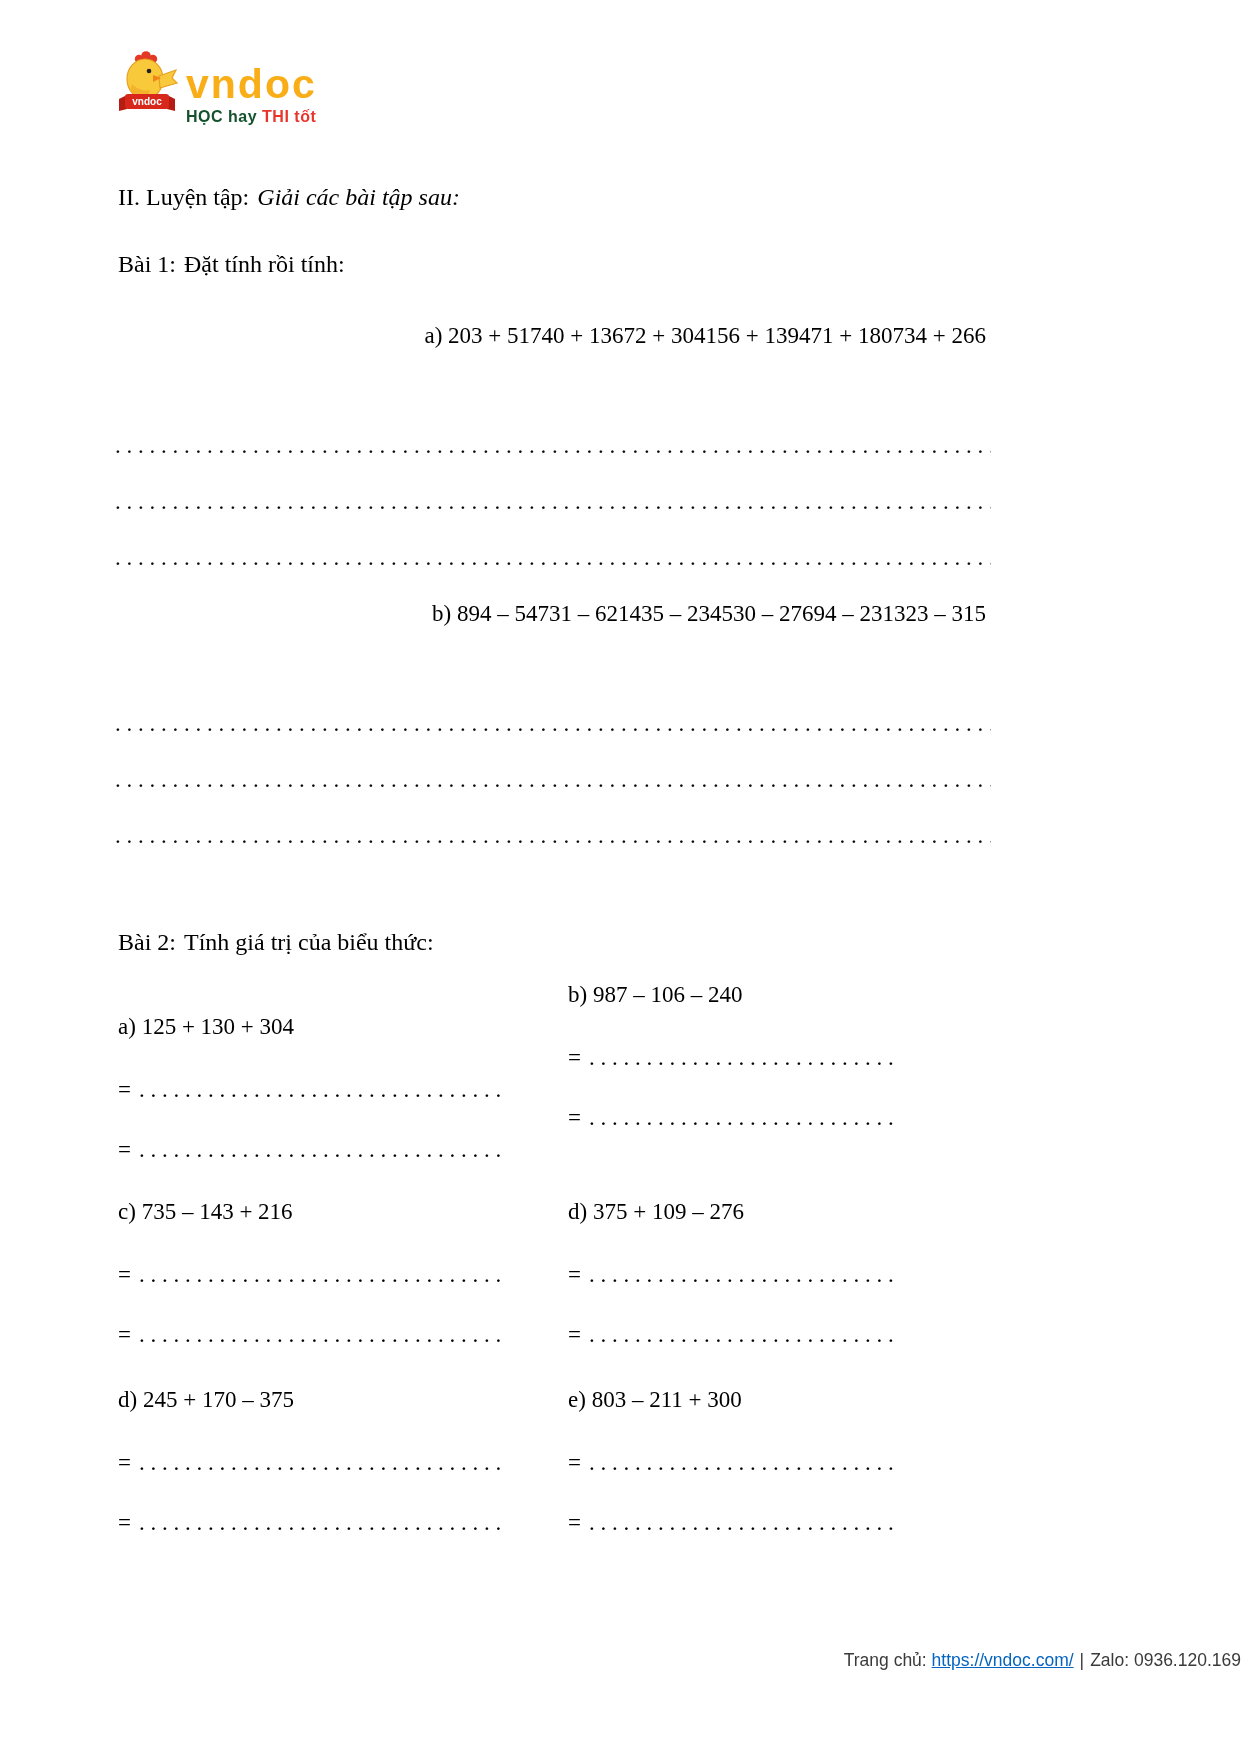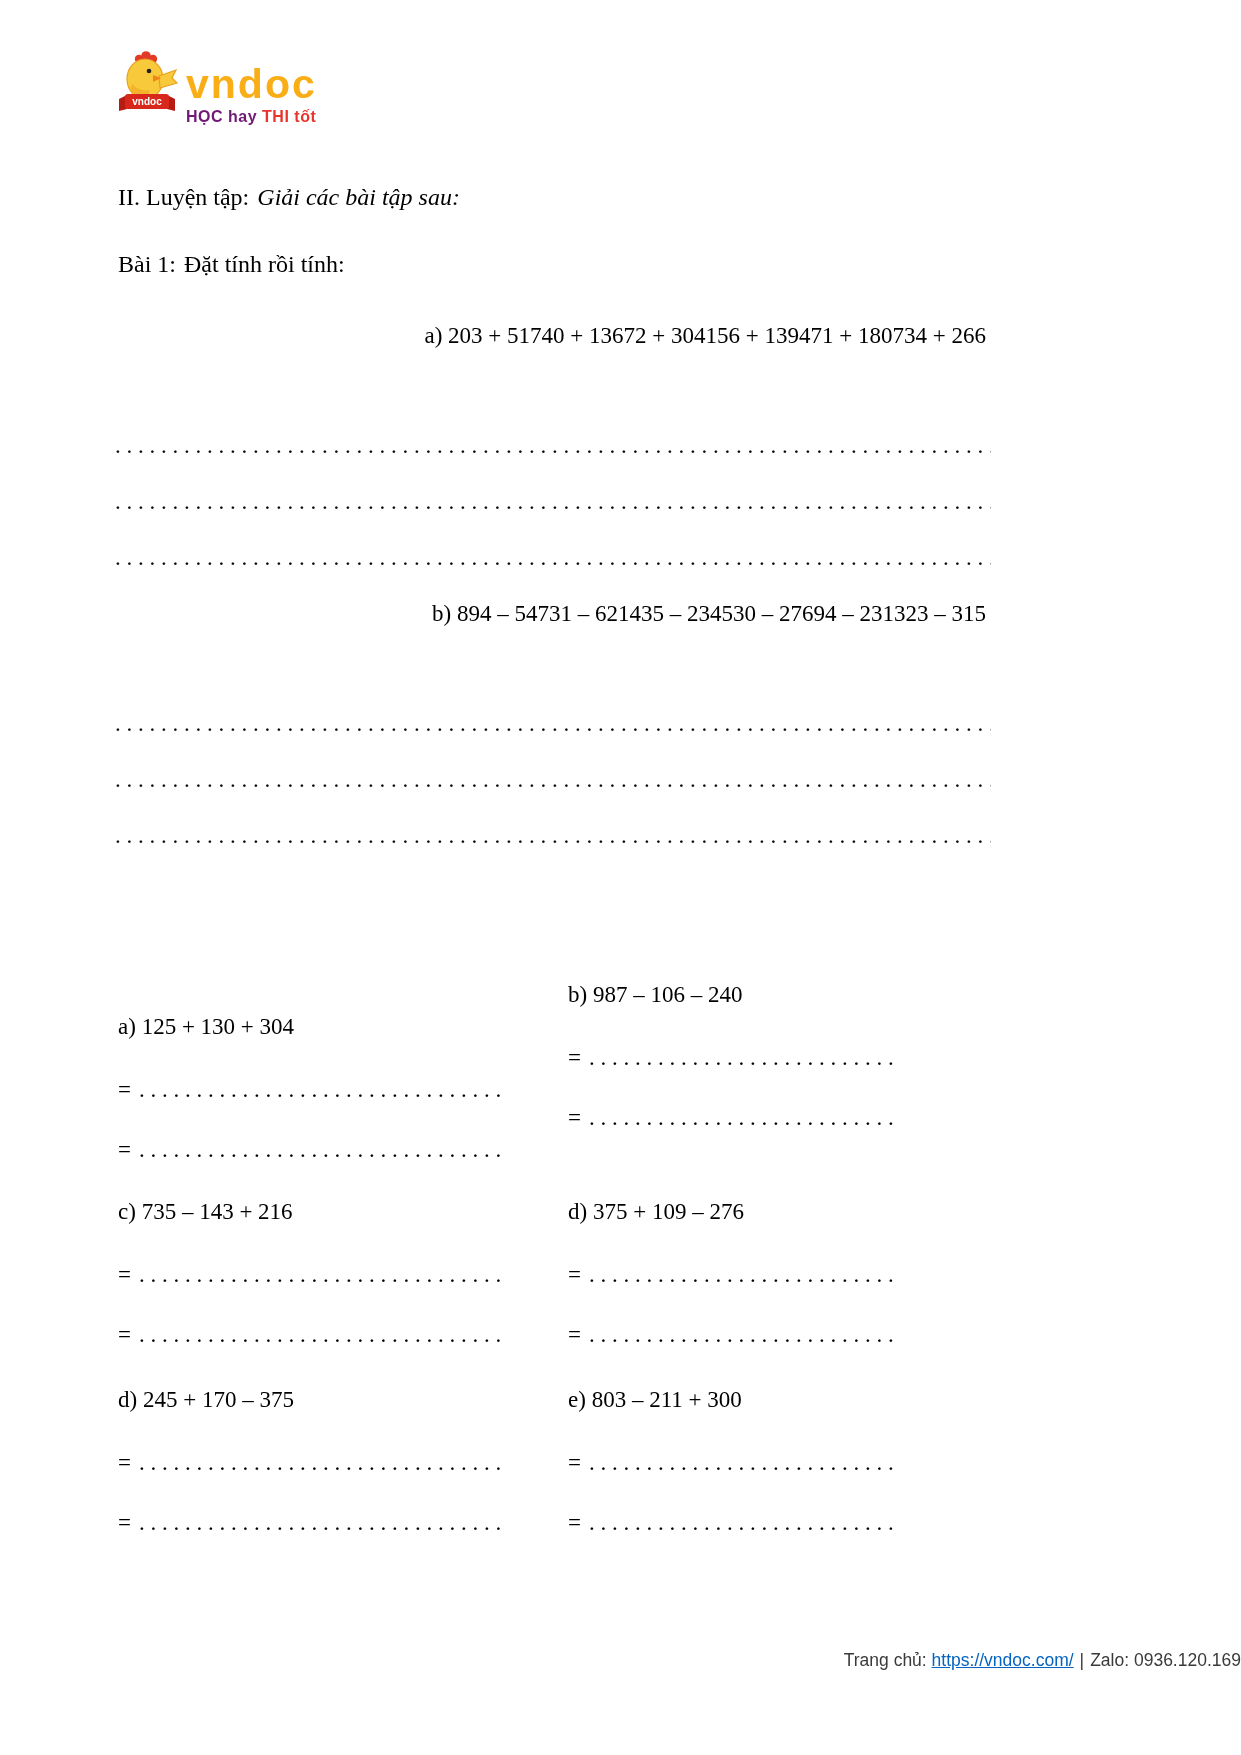--- a/index.html
+++ b/index.html
@@ -18,21 +18,21 @@
   .logo-text-col{display:flex;flex-direction:column;margin-top:16px;}
   .logo-wordmark{
     font-family:"Liberation Sans", sans-serif;
     font-weight:bold;font-size:41px;line-height:1;
     color:#F9AE17;letter-spacing:2px;
   }
   .logo-tagline{
     font-family:"Liberation Sans", sans-serif;
     font-weight:bold;font-size:16px;line-height:1.2;margin-top:2px;letter-spacing:0.5px;
   }
-  .tag-green{color:#701a75;}
+  .tag-green{color:#14532d;}
   .tag-red{color:#E8352B;margin-left:5px;}
   
   .h-line{position:absolute;font-size:24px;line-height:28px;white-space:nowrap;}
   .bold{font-weight:normal;}
   .italic{font-style:italic;}
   .spacer{display:inline-block;width:8px;}
   
   .calc-row{
     position:absolute;display:flex;justify-content:flex-end;
     font-size:23px;line-height:28px;white-space:nowrap;
@@ -116,20 +116,23 @@
     <span>435 – 234</span>
     <span>530 – 27</span>
     <span>694 – 231</span>
     <span>323 – 315</span>
   </div>
 
   <div class="dot-line" style="top:710px;">. . . . . . . . . . . . . . . . . . . . . . . . . . . . . . . . . . . . . . . . . . . . . . . . . . . . . . . . . . . . . . . . . . . . . . . . . . . . . . . . . . . ...</div>
   <div class="dot-line" style="top:766px;">. . . . . . . . . . . . . . . . . . . . . . . . . . . . . . . . . . . . . . . . . . . . . . . . . . . . . . . . . . . . . . . . . . . . . . . . . . . . . . . . . . . ...</div>
   <div class="dot-line" style="top:822px;">. . . . . . . . . . . . . . . . . . . . . . . . . . . . . . . . . . . . . . . . . . . . . . . . . . . . . . . . . . . . . . . . . . . . . . . . . . . . . . . . . . . ...</div>
 
+  <div class="h-line" style="left:118px;top:928px;">
+    <span class="bold">Bài 2:</span><span class="spacer"></span><span>Tính giá trị của biểu thức:</span>
+  </div>
 
   <div class="expr-block" style="left:118px;top:1012px;">
     <div class="expr-line"><span>a)</span> <span>125 + 130 + 304</span></div>
     <div class="ans-line"><span class="ans-eq">=</span><span>. . . . . . . . . . . . . . . . . . . . . . . . . . . . . . . .</span></div>
     <div class="ans-line"><span class="ans-eq">=</span><span>. . . . . . . . . . . . . . . . . . . . . . . . . . . . . . . .</span></div>
   </div>
   <div class="expr-block" style="left:568px;top:980px;">
     <div class="expr-line"><span>b)</span> <span>987 – 106 – 240</span></div>
     <div class="ans-line"><span class="ans-eq">=</span><span>. . . . . . . . . . . . . . . . . . . . . . . . . . .</span></div>
     <div class="ans-line"><span class="ans-eq">=</span><span>. . . . . . . . . . . . . . . . . . . . . . . . . . .</span></div>

